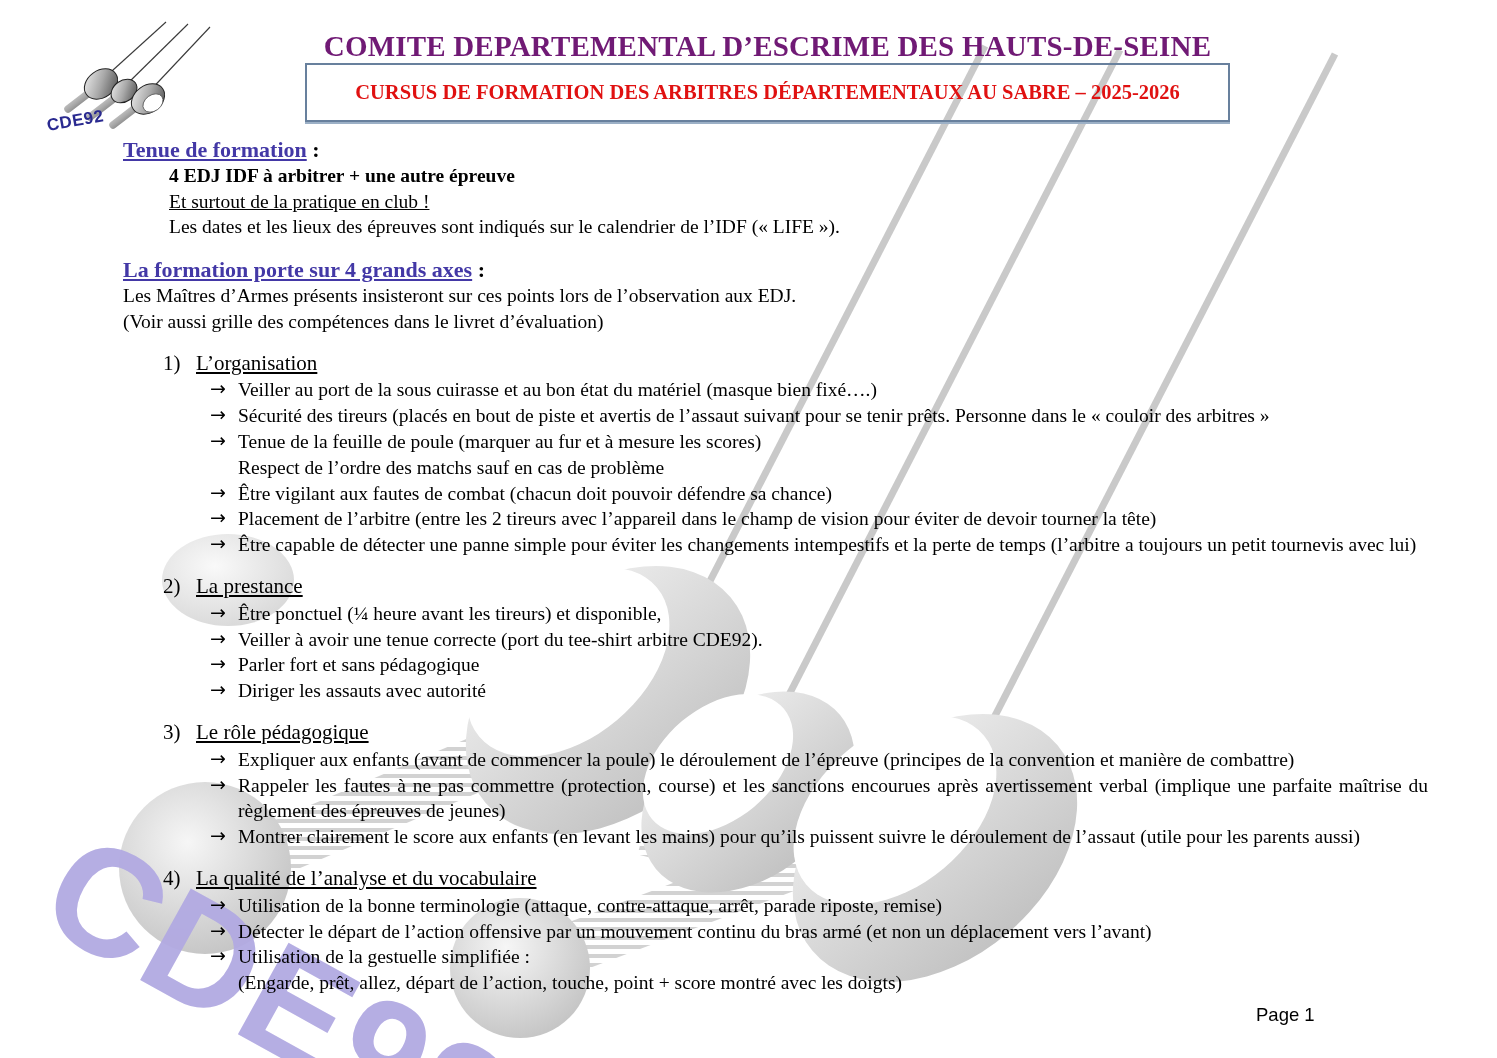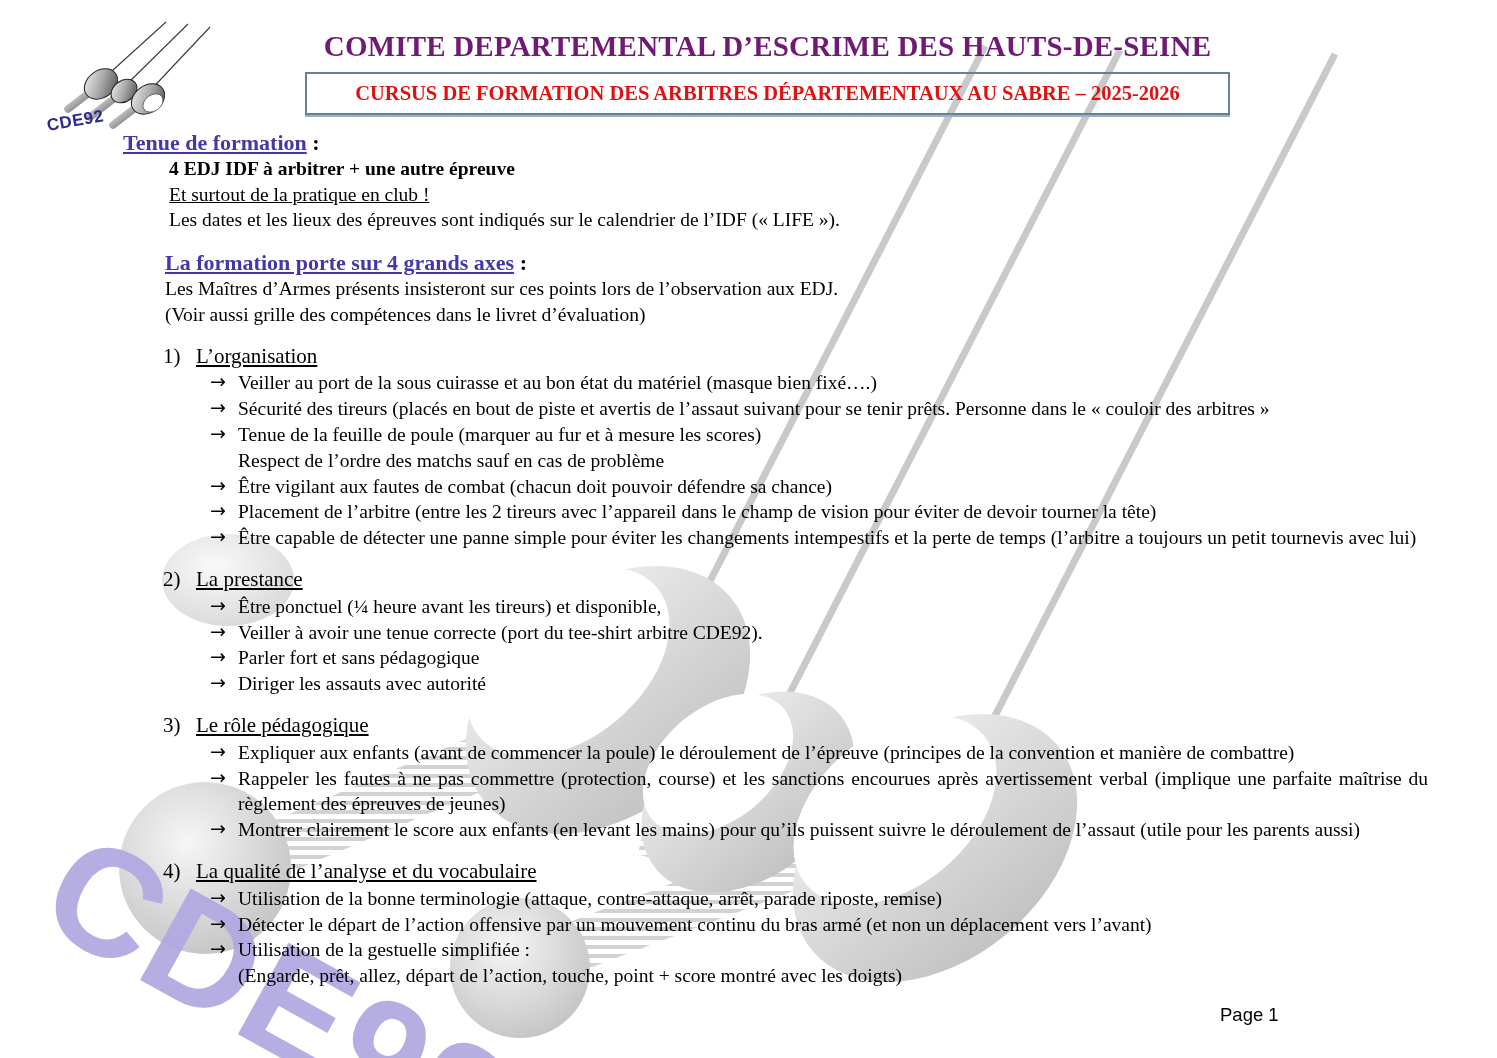--- a/index.html
+++ b/index.html
@@ -18,48 +18,48 @@
   }
   .content{position:relative;z-index:2;}
   
   .logo{position:absolute;left:42px;top:18px;width:188px;height:122px;z-index:2;}
   .header{margin-left:305px;width:925px;padding-top:30px;}
   .title{
     margin:0;text-align:center;font-size:29px;font-weight:bold;
     color:#701a75;letter-spacing:.2px;
   }
   .subtitle-box{
-    margin-top:9px;border:2px solid #68809d;box-shadow:0 2px 0 #9cb0c6;
-    padding:8px 4px;text-align:center;background:transparent;
+    border:2px solid #68809d;box-shadow:0 2px 0 #9cb0c6;
+    padding:16px 4px;text-align:center;background:transparent;
   }
   .subtitle{color:#e01111;font-weight:bold;font-size:20.5px;}
   
   .body{margin:15px 69px 0 123px;font-size:19.5px;line-height:25.8px;}
   p{margin:0;}
   .h-main{font-size:22px;font-weight:bold;margin:0;}
   .h-label{color:#4338a6;text-decoration:underline;}
   .h-colon{color:#000;}
   .indent1{margin-left:46px;}
   .b{font-weight:bold;}
   .u{text-decoration:underline;}
-  .axes-block{margin-left:42px;margin-top:17px;}
+  .axes-block{margin-top:17px;}
   .axis-section{margin-top:15px;}
   .sec-head{margin:16px 0 1px 40px;font-size:21px;font-weight:normal;}
   .sec-num{display:inline-block;min-width:24px;margin-right:9px;}
   .sec-title{text-decoration:underline;}
   .item{
     margin-left:87px;padding-left:28px;position:relative;
     text-align:justify;
   }
   .item .arrow{
     position:absolute;left:0;top:-1px;
     font-family:"DejaVu Sans",sans-serif;font-size:19px;
   }
   .page-num{
-    position:absolute;left:1220px;top:1004px;z-index:2;
+    position:absolute;left:1256px;top:1004px;z-index:2;
     font-family:"Liberation Sans","DejaVu Sans",sans-serif;font-size:18.5px;
   }
 </style>
 </head>
 <body>
 
 <div class="page">
 
   <svg class="wm-gray" width="1497" height="1058" viewBox="0 0 1497 1058" aria-hidden="true">
     <defs>

